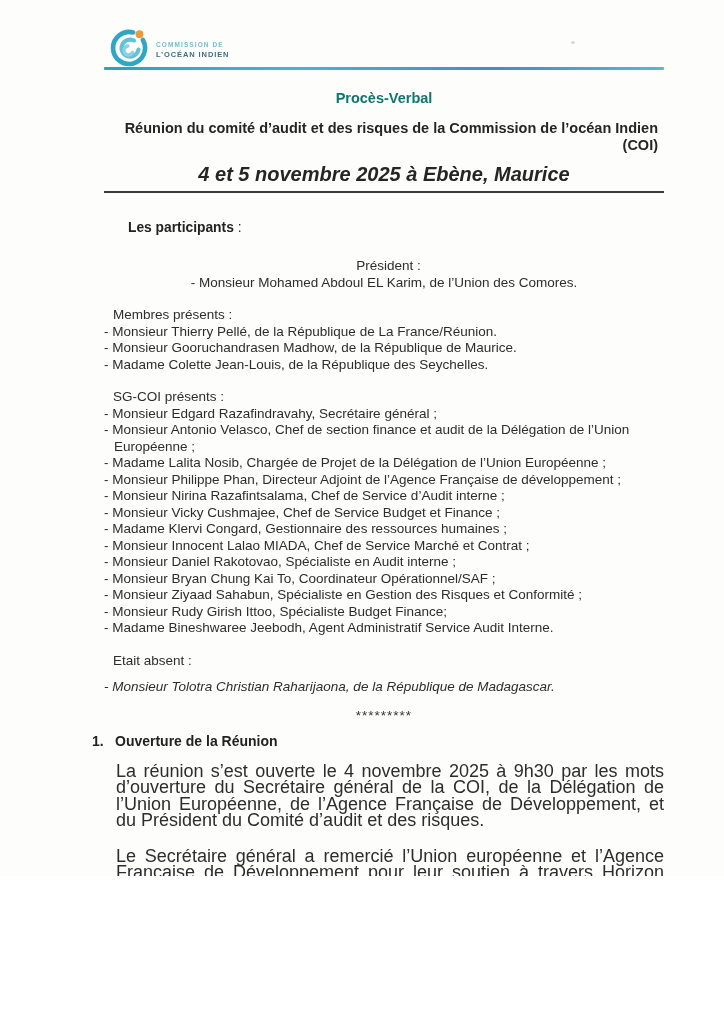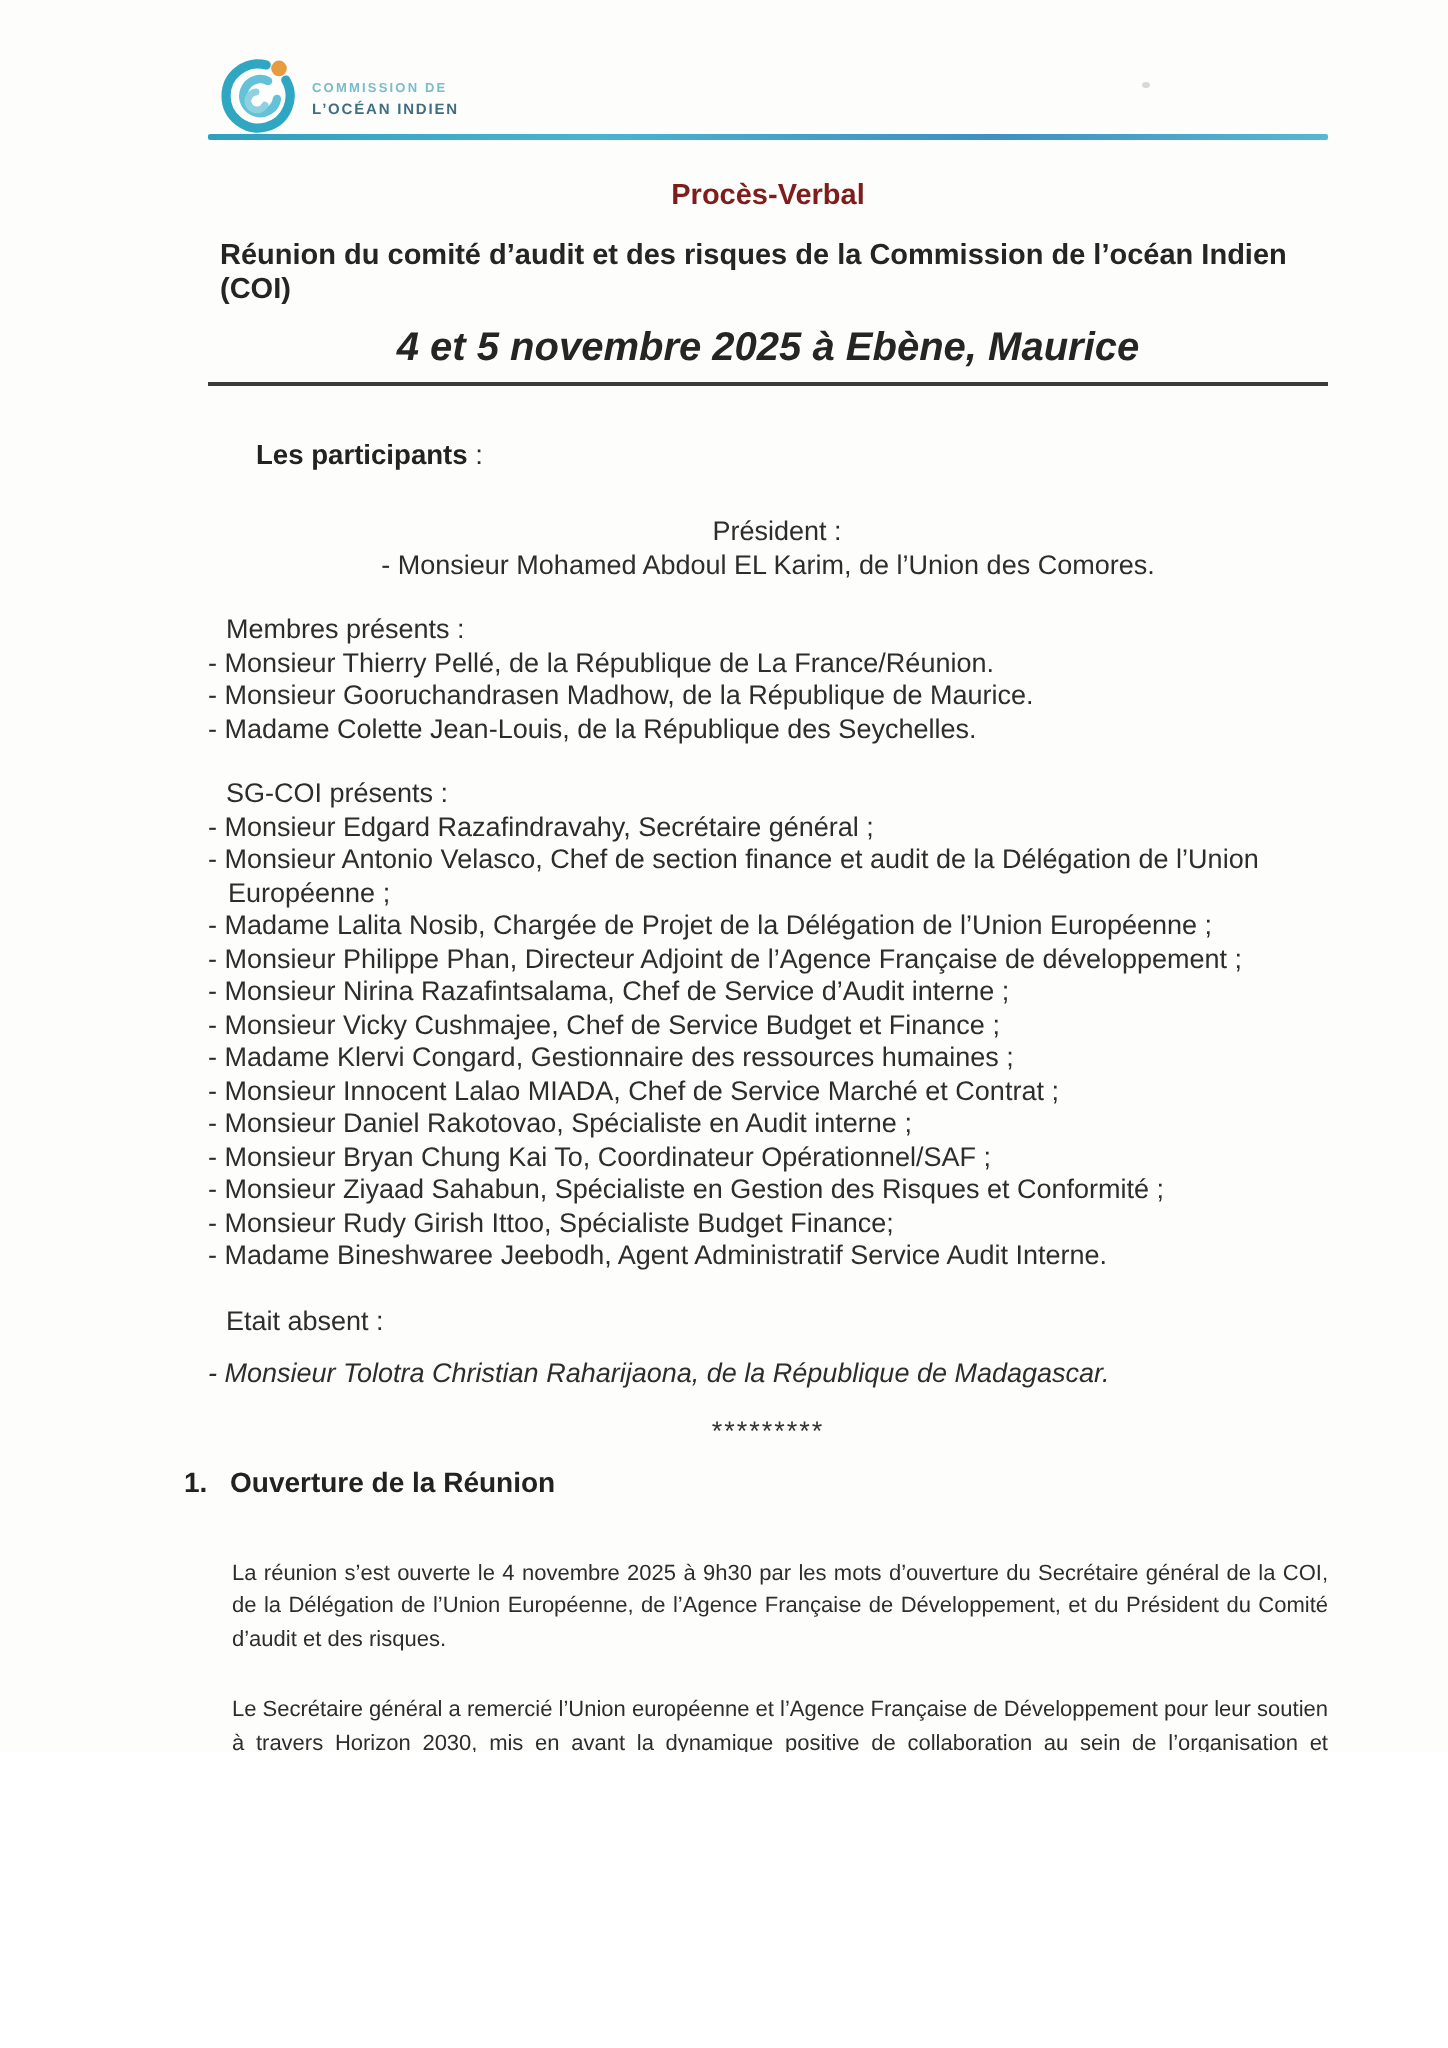--- a/index.html
+++ b/index.html
@@ -37,27 +37,27 @@
     margin-top: 1px;
     background: linear-gradient(90deg, #2f9fc0, #49b4cf 35%, #3f8fc4 70%, #55b9d2);
     border-radius: 1px;
   }
   
   .doc-type {
     margin-top: 20px;
     text-align: center;
     font-size: 14.5px;
     font-weight: bold;
-    color: #7f1d1d;
+    color: #0f766e;
     line-height: 17px;
   }
   .meeting-title {
     margin: 13px auto 0 auto;
     max-width: 548px;
-    text-align: left;
+    text-align: right;
     font-size: 14.5px;
     font-weight: bold;
     color: #252525;
     line-height: 16.5px;
   }
   .meeting-date {
     margin-top: 13px;
     text-align: center;
     font-size: 20px;
     font-weight: bold;
@@ -102,22 +102,22 @@
     margin-left: -12px;
     display: flex;
     gap: 9px;
     font-size: 14px;
     font-weight: bold;
     color: #222;
     line-height: 17px;
   }
   .section-heading .num { width: 14px; text-align: left; }
   .para {
-    margin: 29px 0 0 12px;
-    font-size: 11px;
+    margin: 13px 0 0 12px;
+    font-size: 18px;
     line-height: 16.6px;
     text-align: justify;
     color: #2d2d2d;
   }
   .para-continues { text-align-last: justify; margin-top: 19px; }
   
   .footer-rule {
     position: absolute;
     left: 85px;
     right: 59px;

